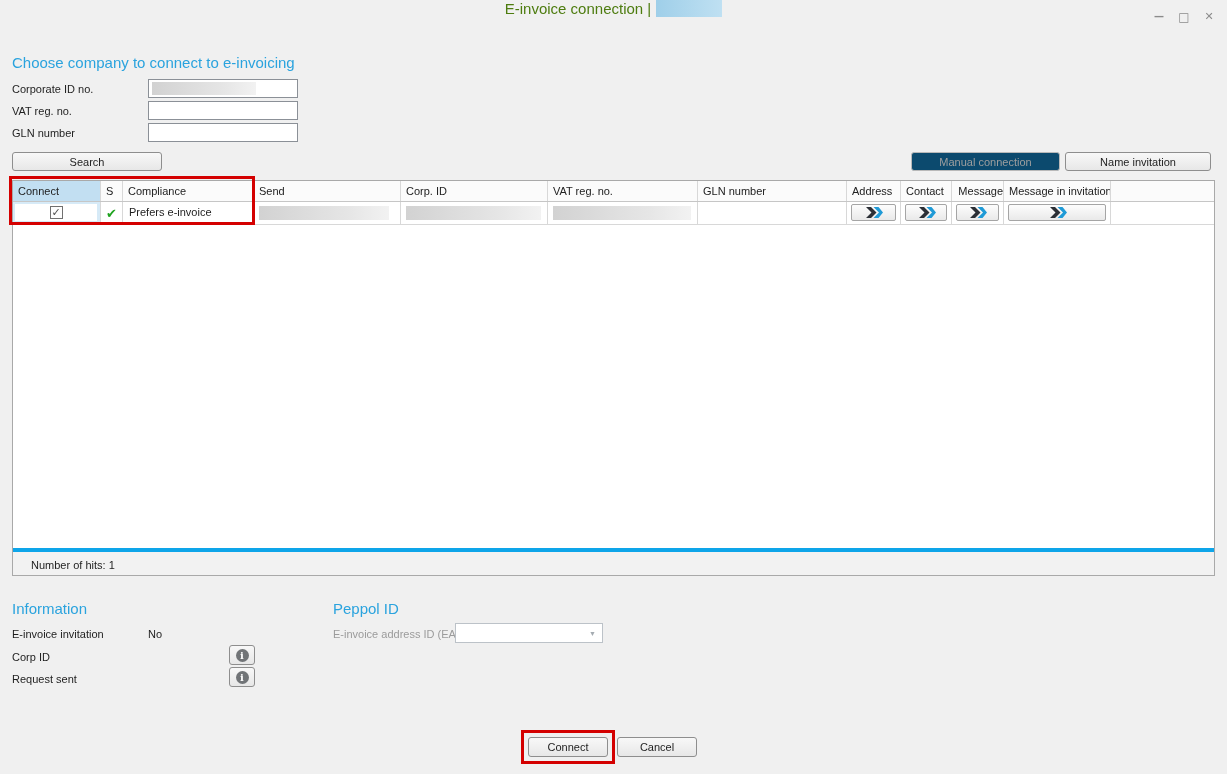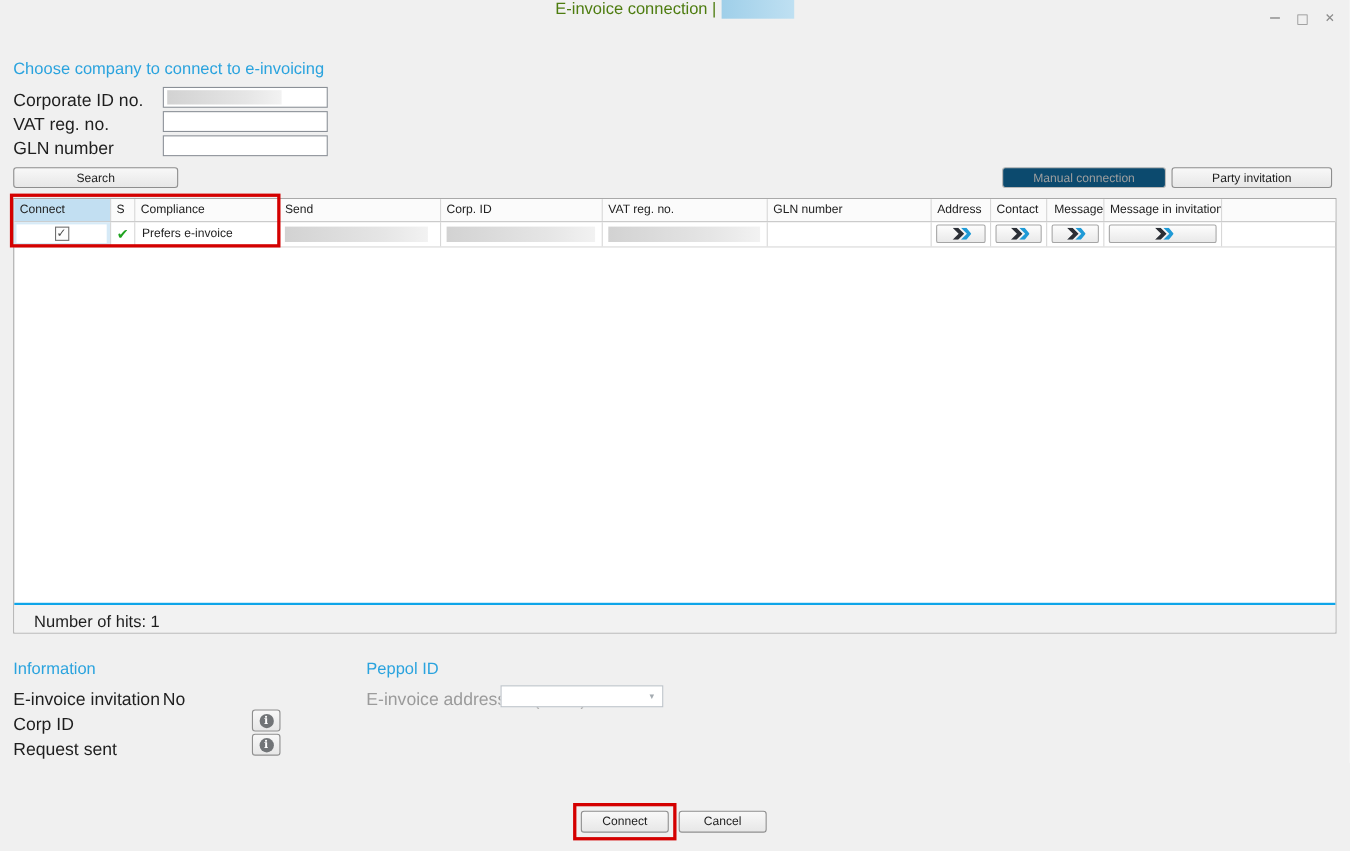--- a/index.html
+++ b/index.html
@@ -18,21 +18,21 @@
     background:linear-gradient(90deg,#9fcfe9,#bfe0f2);}
   .win-controls{top:10px;right:12px;display:flex;gap:13px;color:#8b8b8b;
     font-family:"DejaVu Sans",sans-serif;font-size:11px;line-height:14px;}
   .win-controls span{cursor:default;width:12px;text-align:center;}
   .wc-min{font-size:10px;font-weight:bold;}
   .wc-max{font-size:12px;}
   .wc-close{font-size:11px;}
 
   
   .section-heading{color:#2aa3de;font-size:15px;}
-  .lbl{font-size:16px;color:#1e1e1e;text-align:right;}
+  .lbl{font-size:11px;color:#1e1e1e;text-align:right;}
   .lbl-disabled{color:#9b9b9b;}
 
   
   .txt{box-sizing:border-box;width:150px;height:19px;background:#fff;
     border:1px solid #8b9097;position:absolute;}
   .redact{background:linear-gradient(90deg,#d2d2d2,#e6e6e6 70%,#f2f2f2);}
 
   
   .btn{box-sizing:border-box;background:linear-gradient(#f8f8f8,#e7e7e7);
     border:1px solid #8e8e8e;border-radius:3px;text-align:center;
@@ -59,21 +59,21 @@
     border:1px solid #707070;display:flex;align-items:center;justify-content:center;}
   .checkbox span{font-size:11px;line-height:11px;color:#4d4d4d;margin-top:-1px;}
   .s-cell{display:flex;align-items:center;justify-content:center;}
   .green-check{color:#1fa31f;font-size:13px;font-weight:bold;font-family:"DejaVu Sans",sans-serif;}
   .compliance-cell{padding:4px 0 0 6px;font-size:11px;}
   .cell-redact{position:absolute;left:5px;top:4px;height:14px;}
   .chev-btn{position:absolute;left:4px;right:4px;top:2px;bottom:3px;
     background:linear-gradient(#fdfdfd,#e9e9e9);border:1px solid #a5a5a5;border-radius:2px;
     display:flex;align-items:center;justify-content:center;cursor:default;}
   .tfoot{position:absolute;left:0;right:0;bottom:0;height:27px;background:#f2f2f2;
-    border-top:2px solid #0ea5e9;box-sizing:border-box;padding:7px 0 0 18px;font-size:15px;}
+    border-top:4px solid #0ea5e9;box-sizing:border-box;padding:7px 0 0 18px;font-size:11px;}
 
   
   .anno{border:3px solid #d40000;box-sizing:border-box;pointer-events:none;z-index:20;}
 
   
   .info-btn{width:26px;height:20px;}
   .info-circle{width:13px;height:13px;border-radius:50%;background:#717477;color:#fff;
     font-family:"DejaVu Serif",serif;font-size:10px;font-weight:bold;line-height:13px;
     text-align:center;display:block;}
 
@@ -102,21 +102,21 @@
 </div>
 
 <div class="abs lbl" style="left:12px;top:105px;">VAT reg. no.</div>
 <div class="txt" style="left:148px;top:101px;"></div>
 
 <div class="abs lbl" style="left:12px;top:127px;">GLN number</div>
 <div class="txt" style="left:148px;top:123px;"></div>
 
 <div class="abs btn" style="left:12px;top:152px;width:150px;height:19px;">Search</div>
 <div class="abs btn btn-disabled" style="left:911px;top:152px;width:149px;height:19px;">Manual connection</div>
-<div class="abs btn" style="left:1065px;top:152px;width:146px;height:19px;">Party invitation</div>
+<div class="abs btn" style="left:1065px;top:152px;width:146px;height:19px;">Name invitation</div>
 
 <div class="abs table">
   <div class="thead">
     <div class="th th-sel c0">Connect</div>
     <div class="th c1">S</div>
     <div class="th c2">Compliance</div>
     <div class="th c3">Send</div>
     <div class="th c4">Corp. ID</div>
     <div class="th c5">VAT reg. no.</div>
     <div class="th c6">GLN number</div>

